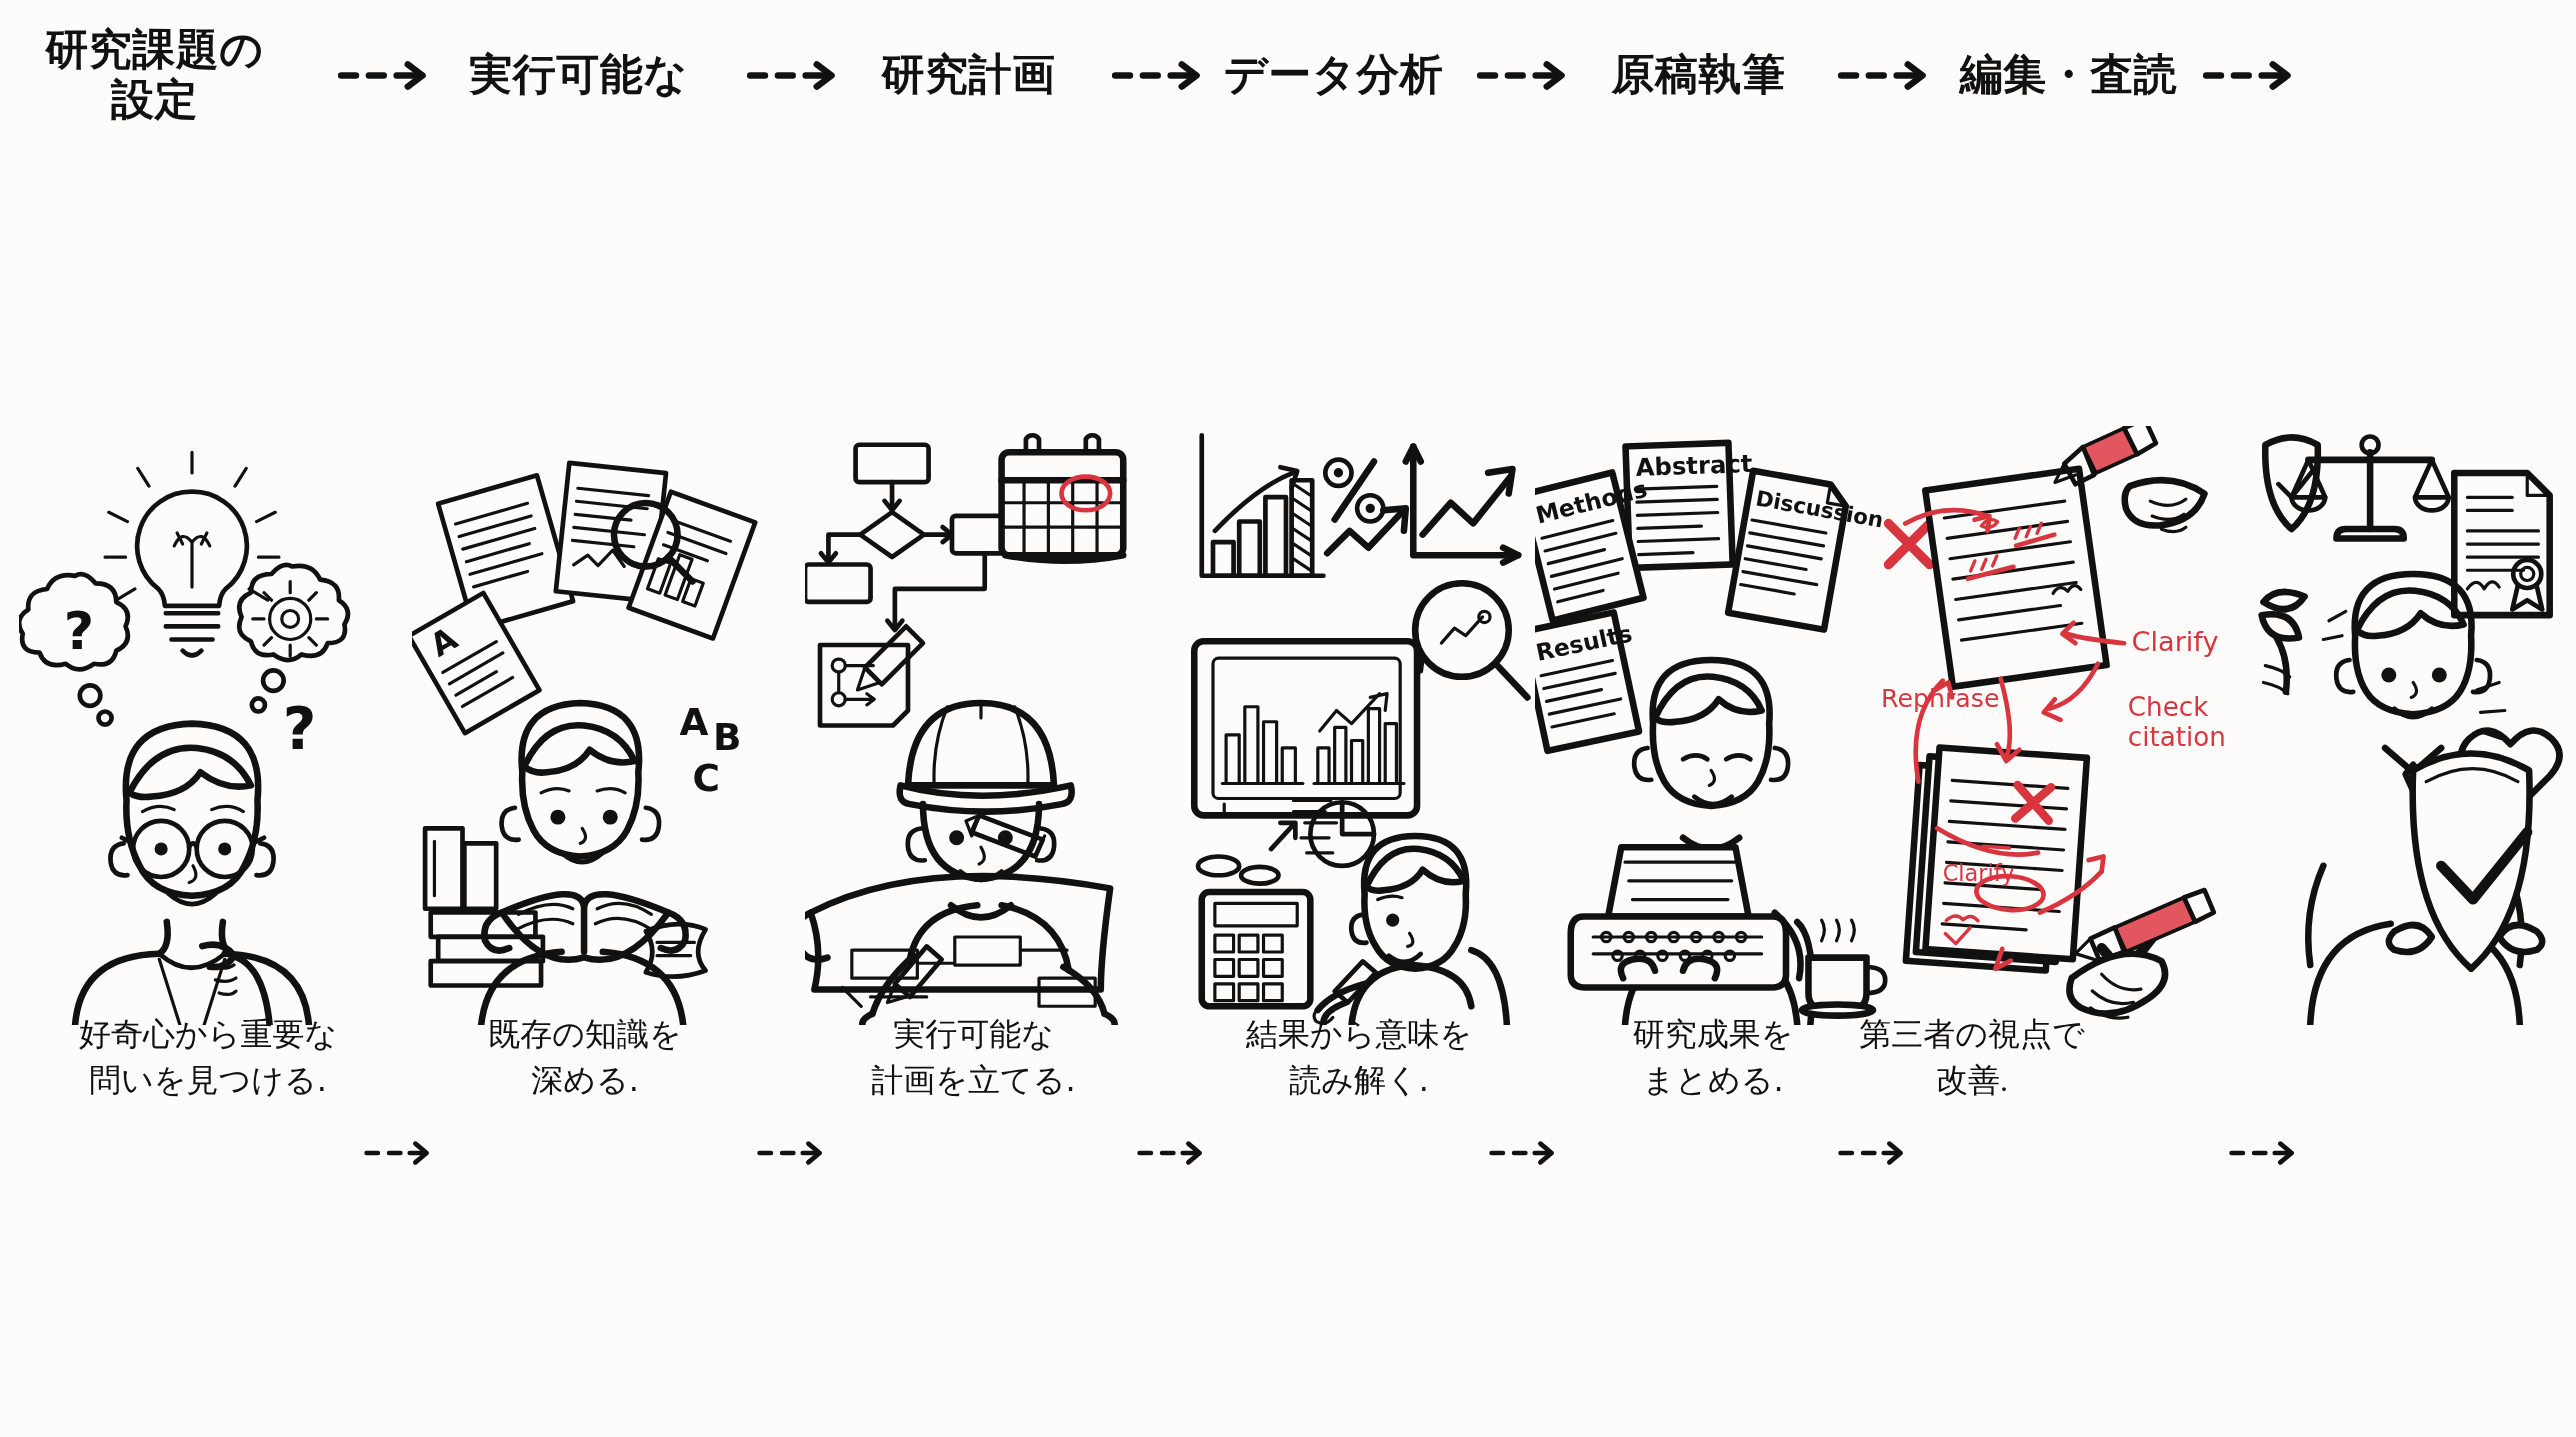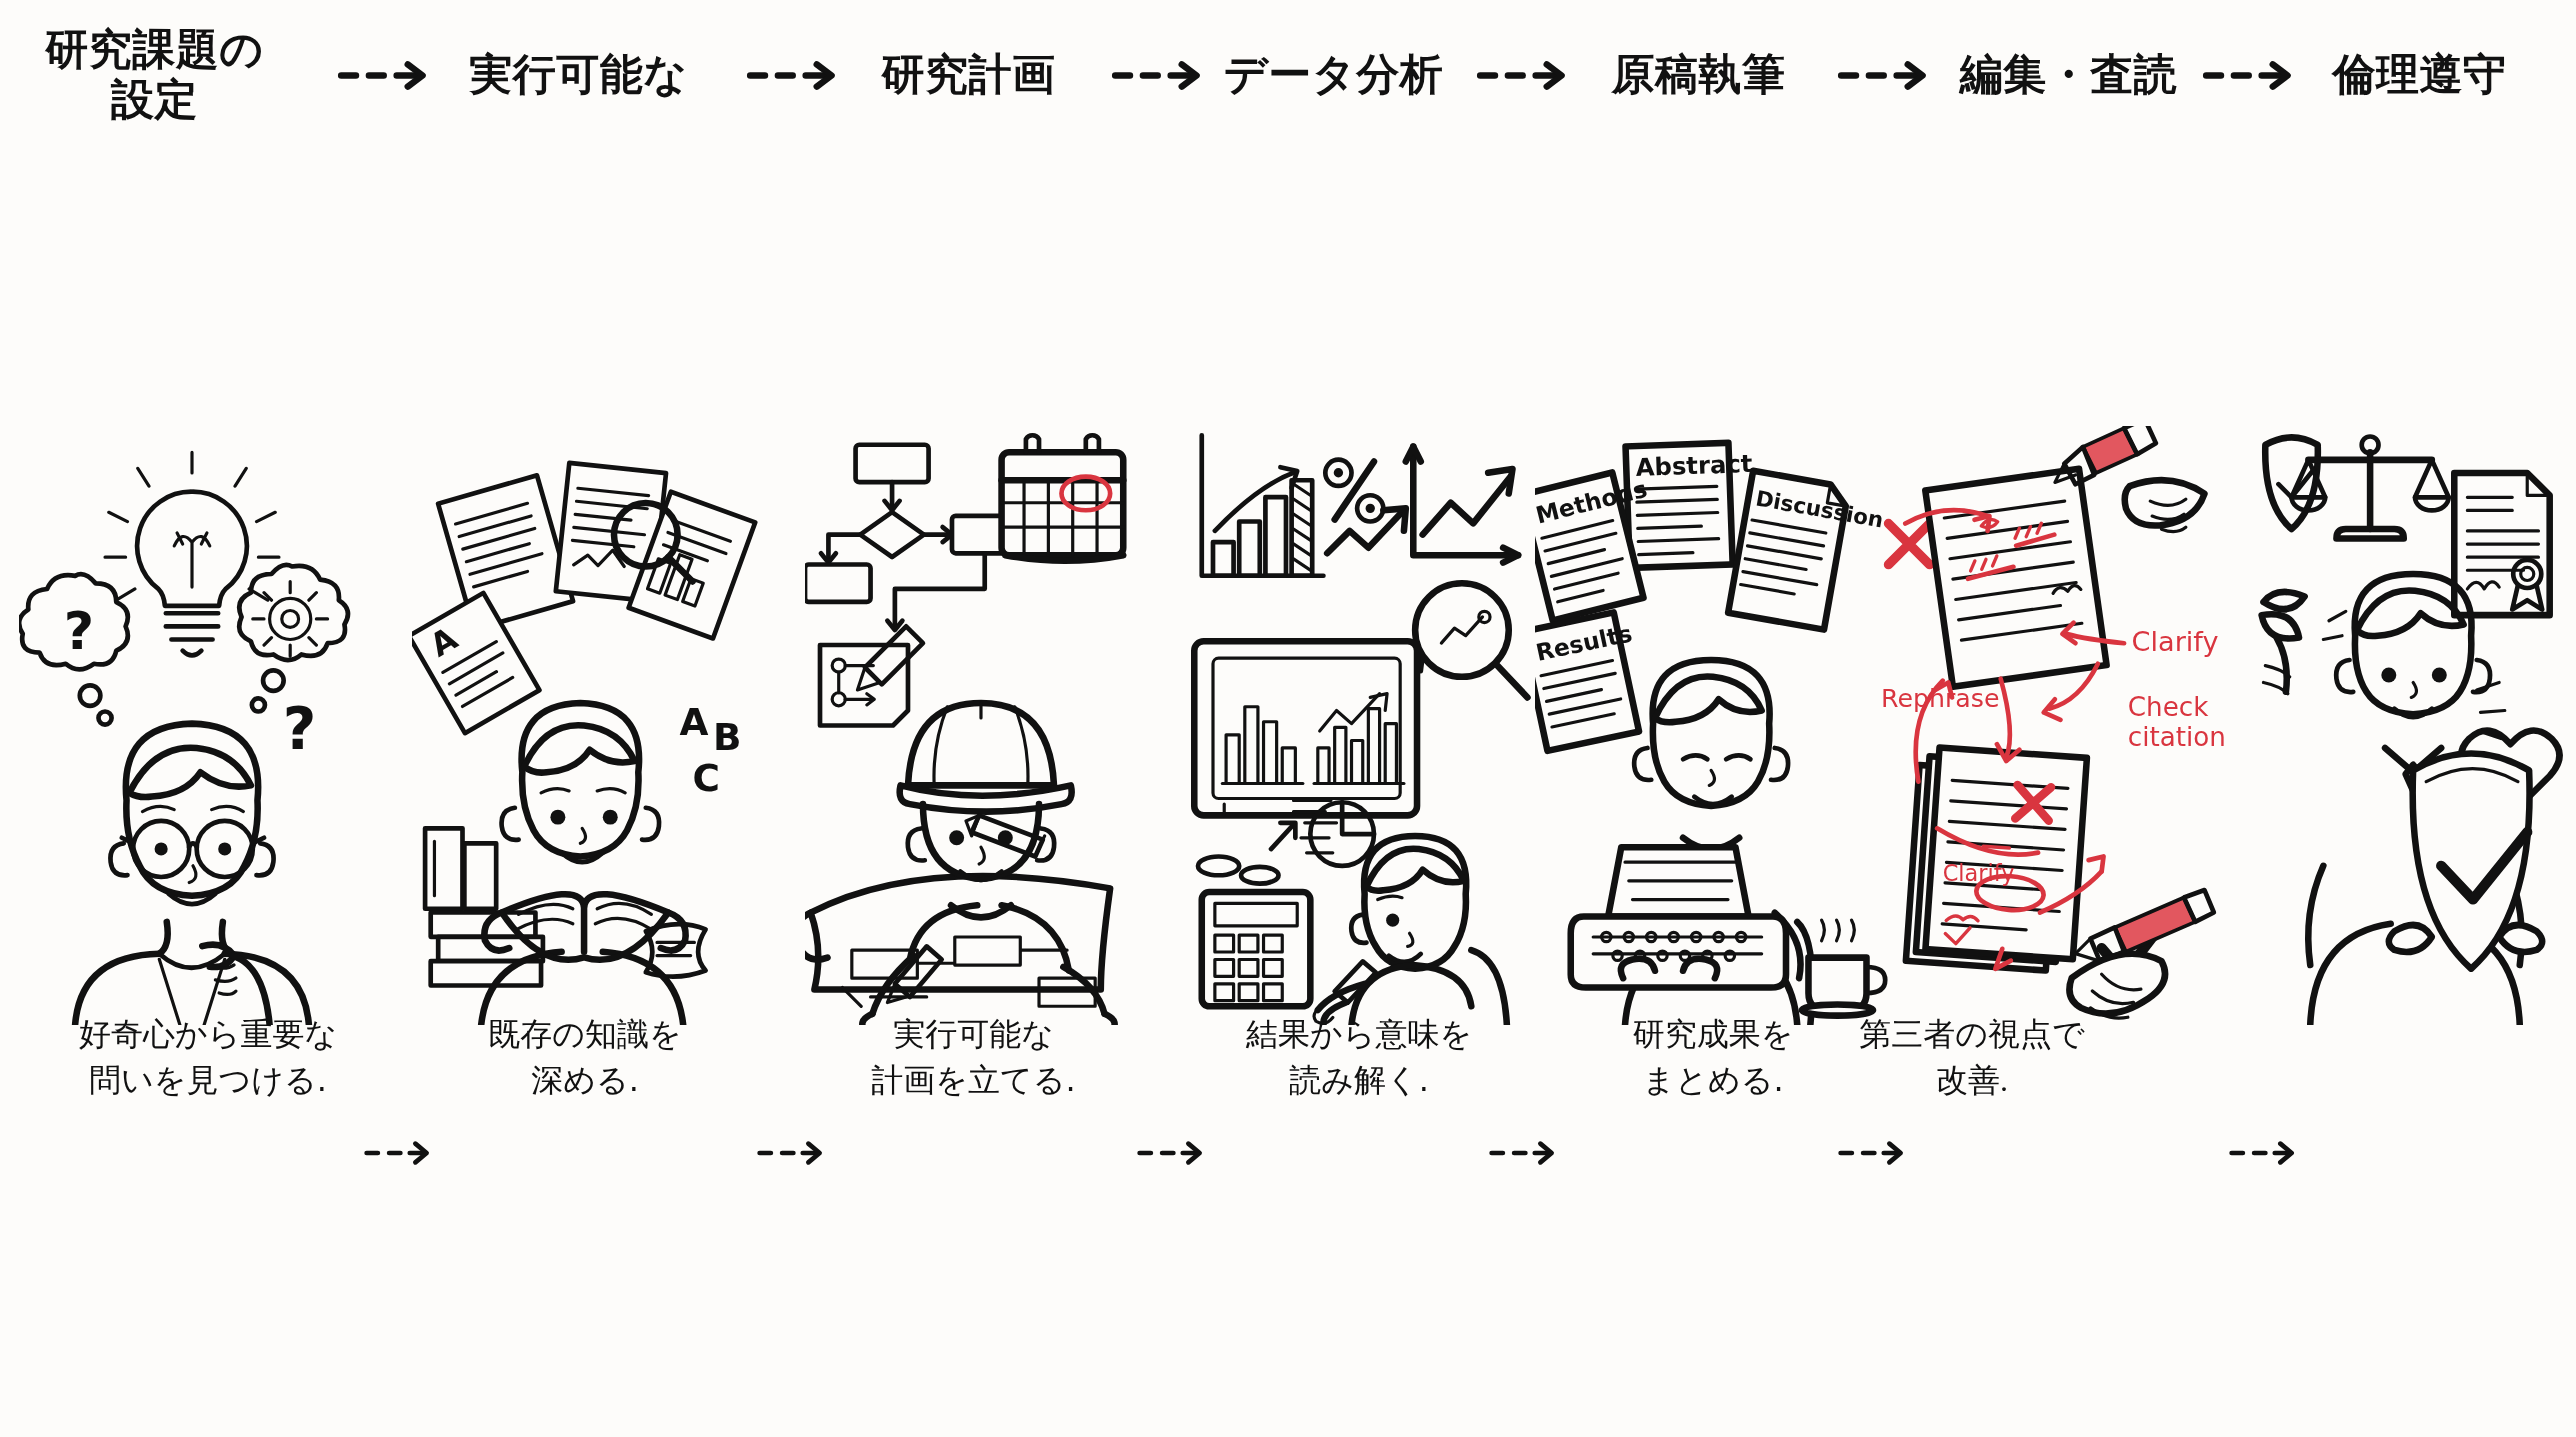--- a/index.html
+++ b/index.html
@@ -135,23 +135,20 @@
     <div class="hdr-cell" style="left:1933px;position:absolute;width:271px;height:150px;">
       <div class="hdr-title">編集・査読</div>
     </div>
     <div class="hdr-arrow" style="position:absolute;left:2200px;top:52px;width:103px;height:47px;">
       <svg width="103" height="37" viewBox="0 0 110 40">
           <path class="ln-h" d="M6 20 h16 M36 20 h16 M66 20 h22"></path>
           <path class="ln-h" d="M78 8 l16 12 l-16 12" fill="none"></path>
         </svg>
     </div>
 
-    <div class="hdr-cell" style="left:2298px;position:absolute;width:243px;height:150px;">
-      <div class="hdr-title">倫理遵守</div>
-    </div>
   </div>
 
   <div class="panels">
 
     <div class="panel" style="left:19px;width:346px;">
       <svg width="346" height="599" viewBox="0 0 370 640">
 
         <g>
           <path class="ln" d="M185 70 a58 58 0 0 1 36 104 q-6 6 -7 18 h-58 q-1 -12 -7 -18 a58 58 0 0 1 36 -104 z"></path>
           <path class="ln-t" d="M166 128 q8 -18 19 -4 q11 -14 19 4 M185 124 v48 M175 126 l-6 -12 M195 126 l6 -12"></path>

